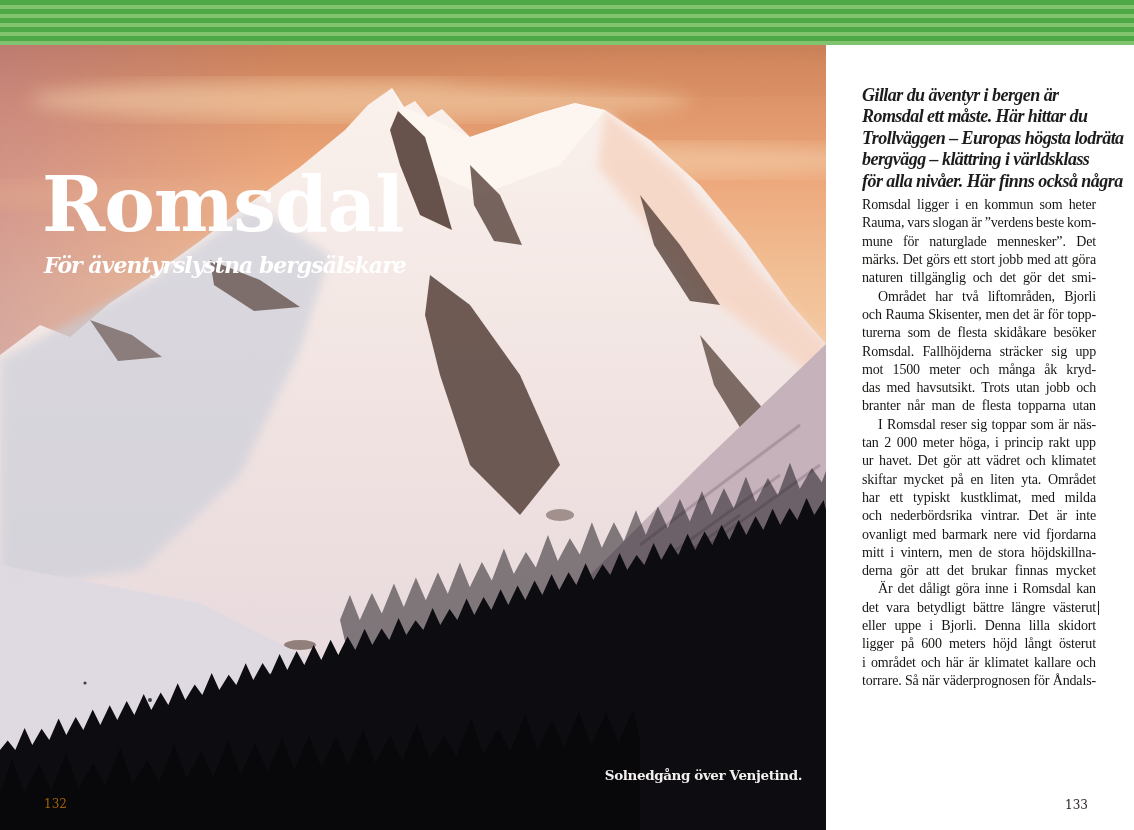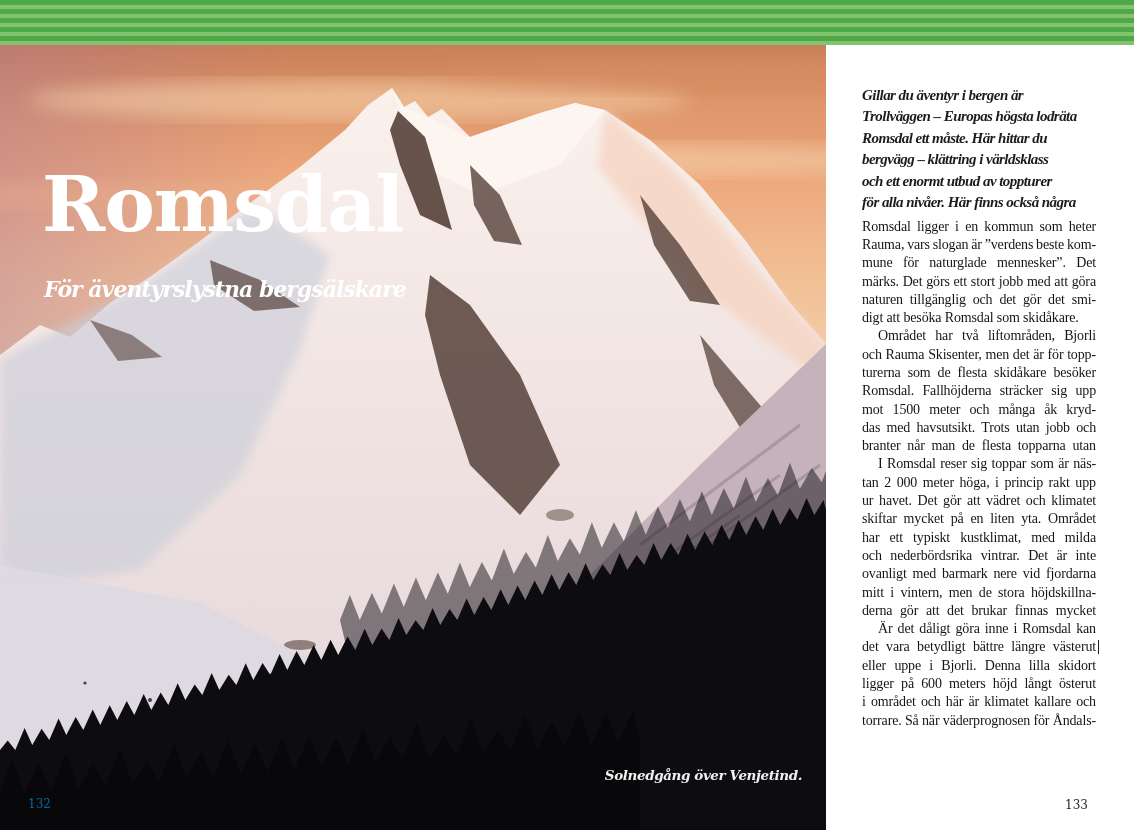--- a/index.html
+++ b/index.html
@@ -16,32 +16,32 @@
             var(--stripe-dark) 0 5px,
             var(--stripe-light) 5px 9px);}
   
   .photo{position:absolute;top:45px;left:0;width:826px;height:785px;overflow:hidden;}
   .photo svg{display:block;width:826px;height:785px;}
   .title{position:absolute;left:42px;top:122px;color:#ffffff;
          font-family:"DejaVu Serif",serif;font-weight:700;
          font-size:76px;line-height:1;letter-spacing:-1px;}
   .subtitle{position:absolute;left:44px;top:207px;color:#ffffff;
          font-family:"DejaVu Serif",serif;font-weight:700;font-style:italic;
-         font-size:22px;letter-spacing:-1px;margin-top:24px;}
+         font-size:22px;letter-spacing:-1px;}
   .caption{position:absolute;right:24px;bottom:47px;color:#f2efee;
-         font-family:"DejaVu Serif",serif;font-weight:700;font-style:italic;
+         font-family:"DejaVu Serif",serif;font-weight:700;
          font-size:13.5px;letter-spacing:-0.4px;}
   .pagenum{font-family:"DejaVu Serif",serif;font-size:12px;}
-  .pagenum.left{position:absolute;left:28px;bottom:19px;color:#0369a1;text-align:right;}
+  .pagenum.left{position:absolute;left:44px;bottom:19px;color:#a16207;text-align:right;}
   .pagenum.right{position:absolute;right:46px;bottom:18px;color:#2b2623;}
   
   .rightcol{position:absolute;left:862px;top:85px;width:234px;}
   .intro .il{height:21.45px;line-height:21.45px;white-space:nowrap;
          font-family:"Liberation Serif",serif;font-weight:700;font-style:italic;
-         font-size:15px;letter-spacing:-0.55px;color:#1c1c1c;}
+         font-size:18px;letter-spacing:-0.55px;color:#1c1c1c;}
   .bodytext{margin-top:4px;}
   .tl{position:relative;height:18.3px;line-height:18.3px;
       display:flex;justify-content:space-between;align-items:baseline;
       font-family:"Liberation Serif",serif;font-size:14px;
       letter-spacing:-0.15px;color:#171513;}
   .tl.last{display:block;}
   .tl.ind{padding-left:16px;}
   .caret{position:absolute;right:-3px;top:2px;width:1.5px;height:14px;background:#1a1a1a;}
 </style>
 </head>
@@ -149,24 +149,23 @@
 
     <h1 class="title">Romsdal</h1>
     <p class="subtitle">För äventyrslystna bergsälskare</p>
     <figcaption class="caption">Solnedgång över Venjetind.</figcaption>
     <span class="pagenum left">132</span>
   </figure>
 
   <div class="rightcol">
     <div class="intro">
         <div class="il">Gillar du äventyr i bergen är</div>
+        <div class="il">Romsdal ett måste. Här hittar du</div>
         <div class="il">Trollväggen – Europas högsta lodräta</div>
-        <div class="il">Romsdal ett måste. Här hittar du</div>
         <div class="il">bergvägg – klättring i världsklass</div>
-        <div class="il">och ett enormt utbud av toppturer</div>
         <div class="il">för alla nivåer. Här finns också några</div>
       </div>
     <div class="bodytext">
         <div class="tl">
           <span>Romsdal</span>
           <span>ligger</span>
           <span>i</span>
           <span>en</span>
           <span>kommun</span>
           <span>som</span>
@@ -201,21 +200,20 @@
         </div>
         <div class="tl">
           <span>naturen</span>
           <span>tillgänglig</span>
           <span>och</span>
           <span>det</span>
           <span>gör</span>
           <span>det</span>
           <span>smi-</span>
         </div>
-        <div class="tl last">digt att besöka Romsdal som skidåkare.</div>
         <div class="tl ind">
           <span>Området</span>
           <span>har</span>
           <span>två</span>
           <span>liftområden,</span>
           <span>Bjorli</span>
         </div>
         <div class="tl">
           <span>och</span>
           <span>Rauma</span>

